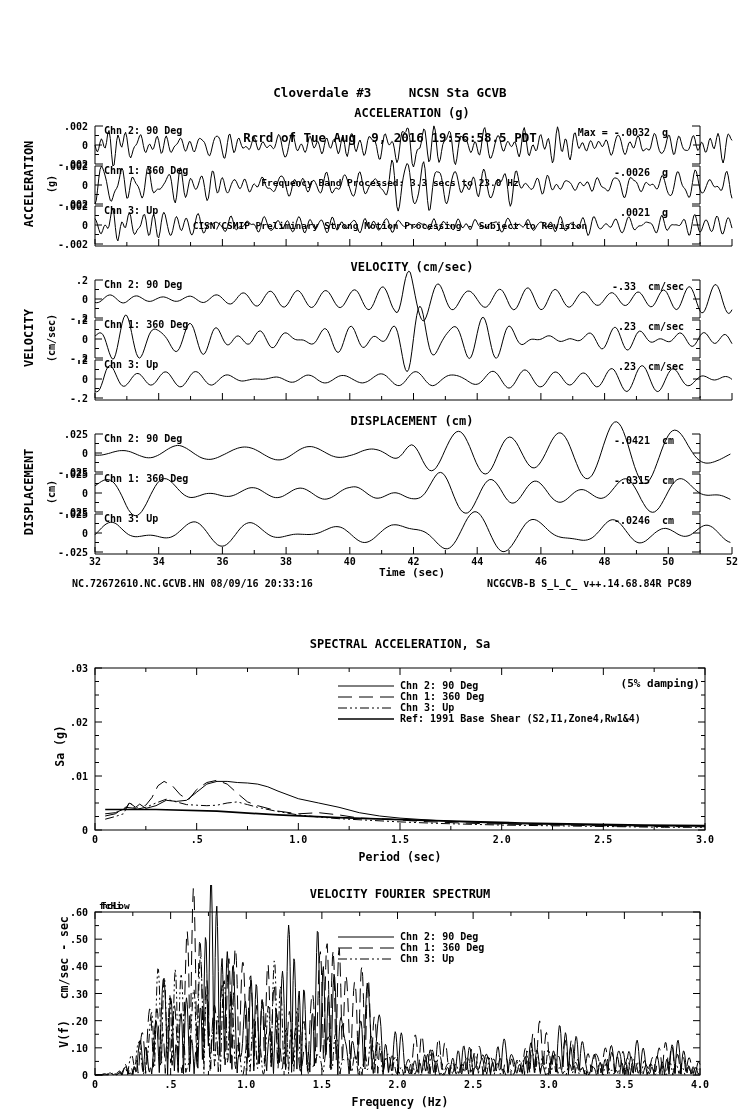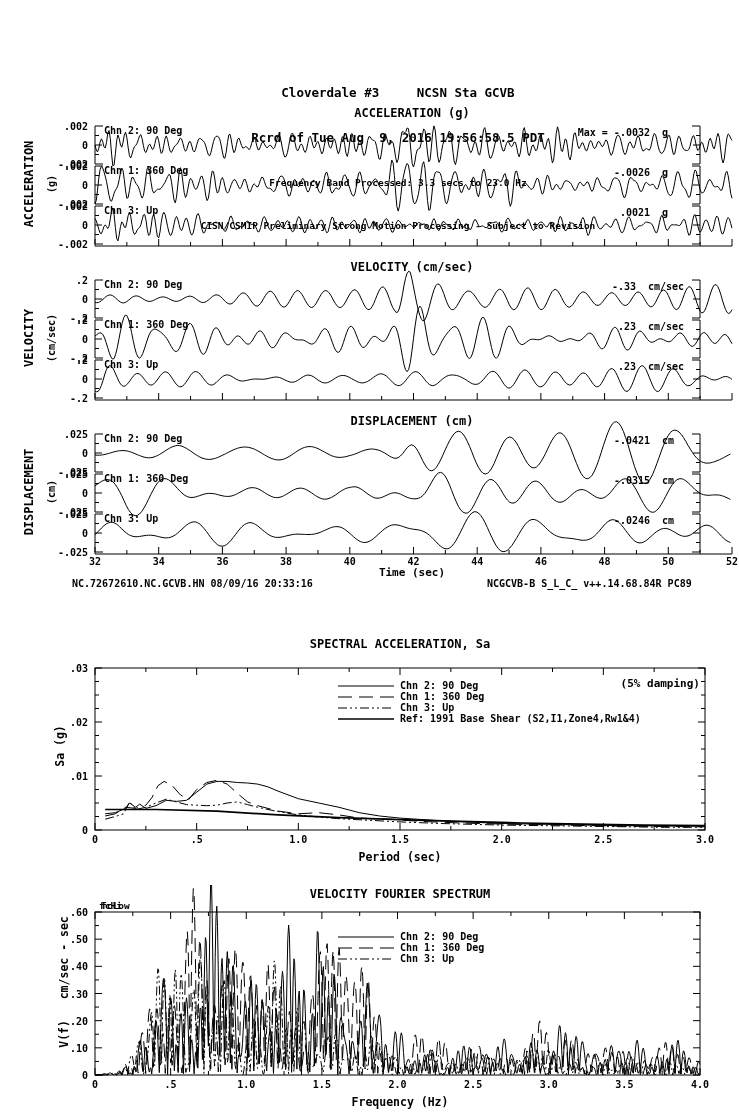--- a/index.html
+++ b/index.html
@@ -1,18 +1,18 @@
 <!DOCTYPE html>
 <html><head>
 <meta charset="utf-8">
 <style>
   html,body{margin:0;padding:0;background:#fff;}
   .page{position:relative;width:739px;height:1115px;background:#ffffff;color:#000;
         font-family:"DejaVu Sans Mono",monospace;overflow:hidden;}
-  .header{position:absolute;top:55px;left:68px;width:660px;text-align:center;
+  .header{position:absolute;top:55px;left:60px;width:660px;text-align:center;
           font-weight:bold;white-space:pre;line-height:1;}
   .header .h1{font-size:12.5px;height:13px;}
   .header .h3{font-size:9.5px;height:10px;margin-top:1px;}
   svg.chart{position:absolute;left:0;}
   svg.chart text{font-family:"DejaVu Sans Mono",monospace;font-weight:bold;fill:#000;}
   .title{font-size:12px;text-anchor:middle;}
   .xlab{font-size:11.5px;text-anchor:middle;}
   .timelab{font-size:11px;text-anchor:middle;}
   .ann{font-size:11px;text-anchor:end;}
   .leg{font-size:10px;}

